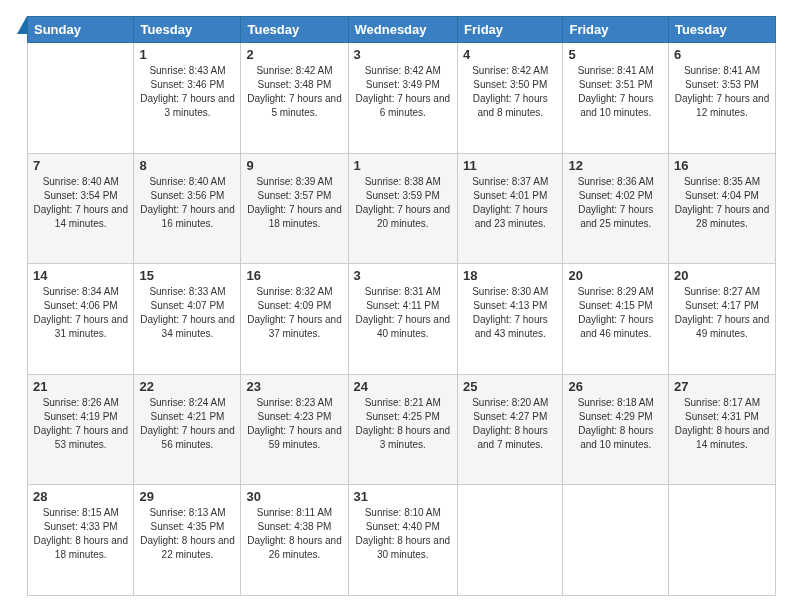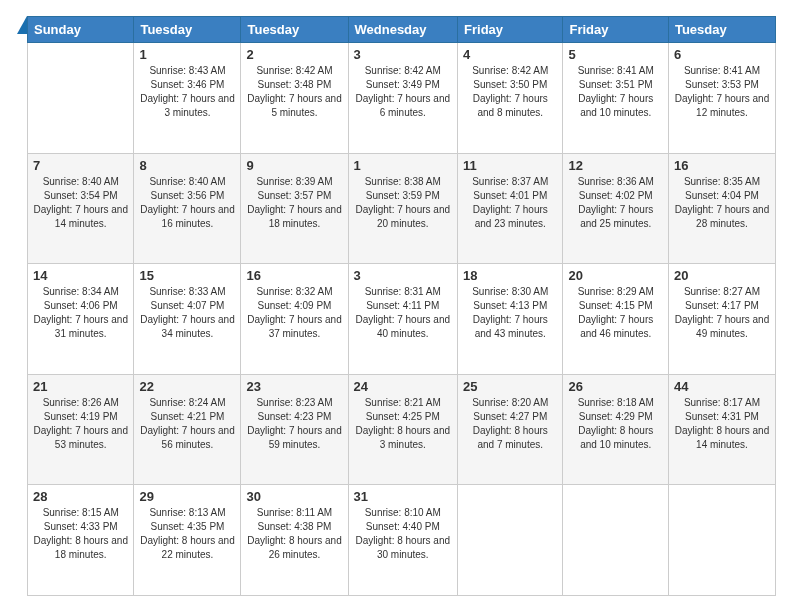--- a/index.html
+++ b/index.html
@@ -259,21 +259,21 @@
           </td>
           <td>
             <span class="day-number">25</span>
             <div class="day-info">Sunrise: 8:20 AM<br>Sunset: 4:27 PM<br>Daylight: 8 hours and 7 minutes.</div>
           </td>
           <td>
             <span class="day-number">26</span>
             <div class="day-info">Sunrise: 8:18 AM<br>Sunset: 4:29 PM<br>Daylight: 8 hours and 10 minutes.</div>
           </td>
           <td>
-            <span class="day-number">44</span>
+            <span class="day-number">27</span>
             <div class="day-info">Sunrise: 8:17 AM<br>Sunset: 4:31 PM<br>Daylight: 8 hours and 14 minutes.</div>
           </td>
         </tr>
         <tr>
           <td>
             <span class="day-number">28</span>
             <div class="day-info">Sunrise: 8:15 AM<br>Sunset: 4:33 PM<br>Daylight: 8 hours and 18 minutes.</div>
           </td>
           <td>
             <span class="day-number">29</span>

